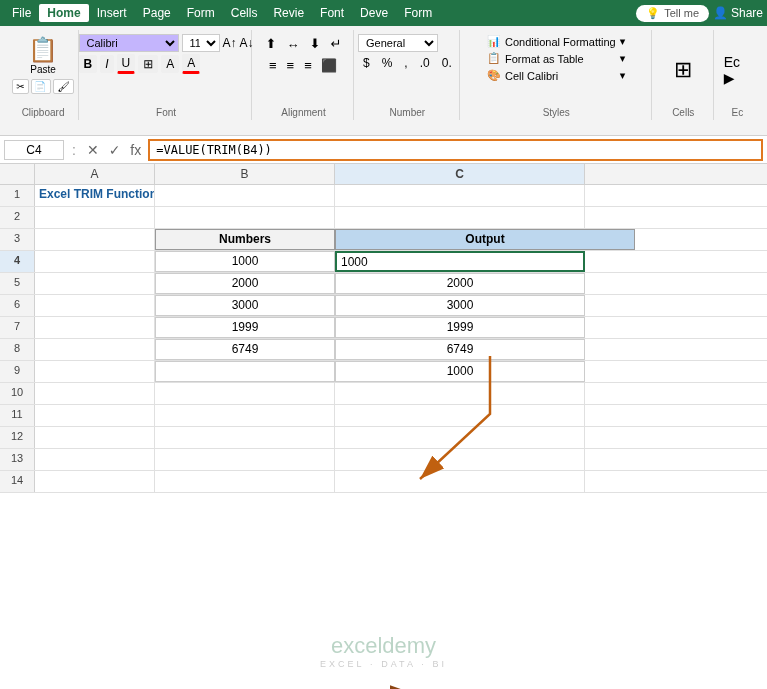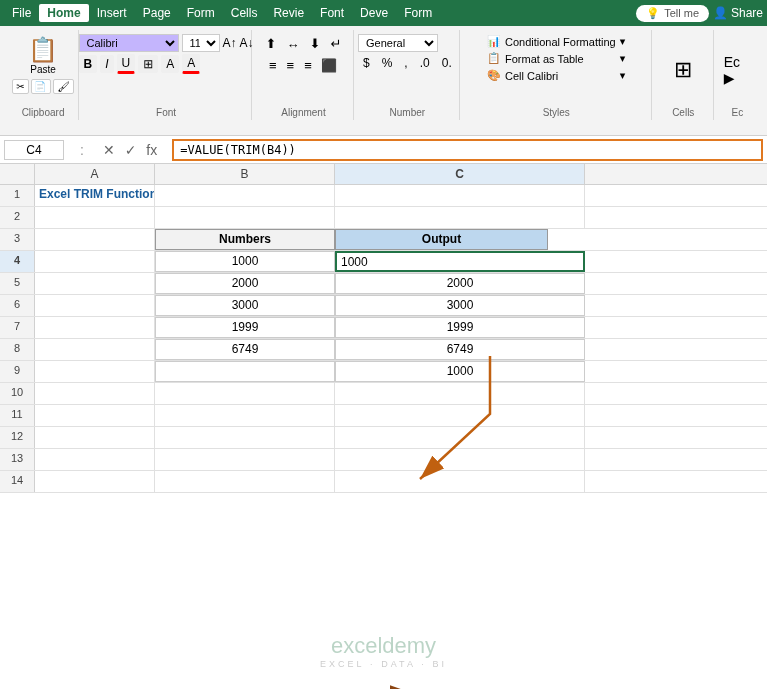--- a/index.html
+++ b/index.html
@@ -195,21 +195,21 @@
     .cells-icon { font-size: 22px; }
 
     
     .formula-bar {
       background: white;
       border-bottom: 1px solid #d0d0d0;
       display: flex;
       align-items: center;
       height: 28px;
       padding: 0 4px;
-      gap: 12px;
+      gap: 4px;
     }
     .cell-ref-box {
       border: 1px solid #ccc;
       padding: 2px 6px;
       font-size: 12px;
       width: 60px;
       text-align: center;
       background: white;
     }
     .formula-divider { color: #999; padding: 0 4px; font-size: 14px; }
@@ -489,21 +489,21 @@
         <div class="row-header">2</div>
         <div class="cell" style="width:120px"></div>
         <div class="cell" style="width:180px"></div>
         <div class="cell" style="width:250px"></div>
       </div>
 
       <div class="grid-row">
         <div class="row-header">3</div>
         <div class="cell" style="width:120px"></div>
         <div class="cell" style="width:180px;background:#f2f2f2;font-weight:bold;text-align:center;border:1px solid #999">Numbers</div>
-        <div class="cell" style="width:213px;background:#bdd7ee;font-weight:bold;text-align:center;border:1px solid #999">Output</div>
+        <div class="cell" style="width:300px;background:#bdd7ee;font-weight:bold;text-align:center;border:1px solid #999">Output</div>
       </div>
 
       <div class="grid-row">
         <div class="row-header active">4</div>
         <div class="cell" style="width:120px"></div>
         <div class="cell table-data" style="width:180px;text-align:center">1000</div>
         <div class="cell" style="width:250px;border:2px solid #217346;background:white">1000</div>
       </div>
 
       <div class="grid-row">

